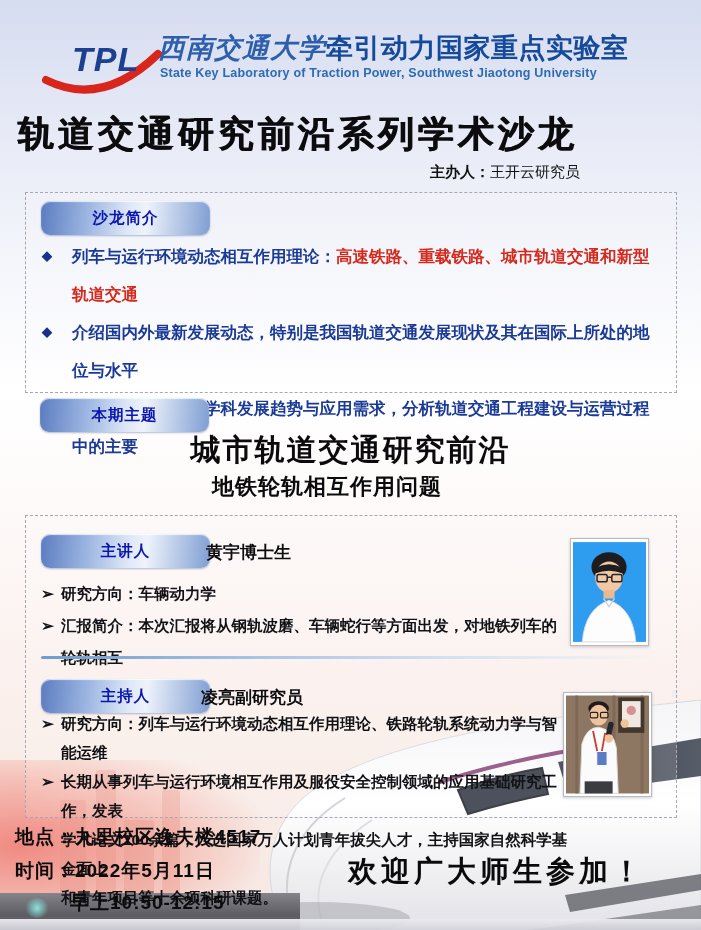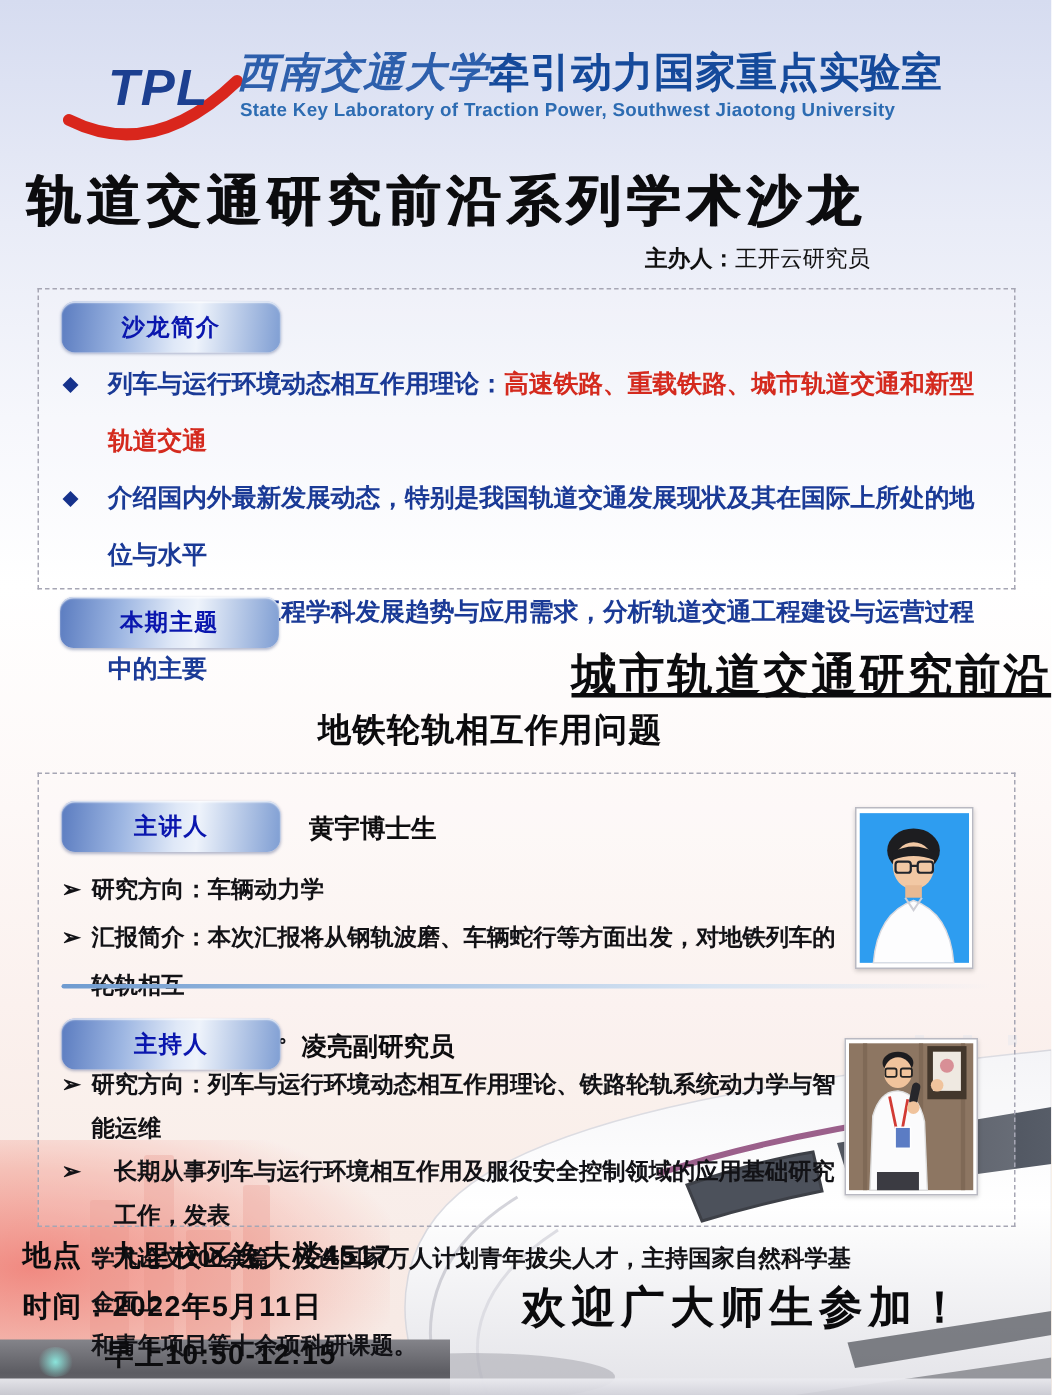--- a/index.html
+++ b/index.html
@@ -42,40 +42,40 @@
   .eng-line { left:160px; top:66px; font-size:12.5px; font-weight:bold; color:#2d6cb2; letter-spacing:.2px; }
 
   
   .main-title { left:0; top:110px; width:595px; text-align:center;
     font-family:"DejaVu Serif",serif; font-weight:900; font-size:36px; color:#0c0c0e;
     letter-spacing:4px; text-shadow:1px 0 0 #0c0c0e; }
   .organizer { left:430px; top:163px; font-size:15px; color:#111; }
   .organizer b { font-weight:bold; }
 
   
-  .badge { width:146px; height:34px; border-radius:9px;
+  .badge { width:169px; height:34px; border-radius:9px;
     background:linear-gradient(95deg,#5b7cc0 0%,#9db6e2 28%,#dfe8f7 52%,#eef3fb 62%,#7f9ed3 100%);
     box-shadow:0 1px 2px rgba(40,60,120,.35), inset 0 1px 1px rgba(255,255,255,.8);
     display:flex; align-items:center; justify-content:center; }
   .badge span { font-size:15.5px; font-weight:bold; color:#0a16ae; letter-spacing:1px; }
 
   
   .dash-box { border:1px dashed #a6a6b4; background:rgba(255,255,255,.12); }
   .intro-box { left:25px; top:192px; width:652px; height:201px; }
   .main-box  { left:25px; top:515px; width:652px; height:303px; }
 
   .intro-badge { left:15px; top:8px; }
   .intro-bullets { left:16px; top:44px; right:14px; }
   .ib-row { display:flex; line-height:38px; font-size:16.5px; font-weight:bold; color:#1a3a96; }
   .ib-marker { width:30px; flex:0 0 30px; font-size:13px; color:#16328c; }
   .red { color:#d42a1e; }
 
   .topic-badge { left:40px; top:398px; }
-  .topic-title { left:0; top:430px; width:701px; text-align:right;
-    font-size:30px; font-weight:900; color:#0b0b0d; letter-spacing:2px;text-decoration:underline; }
+  .topic-title { left:0; top:430px; width:701px; text-align:center;
+    font-size:30px; font-weight:900; color:#0b0b0d; letter-spacing:2px; }
   .topic-sub { left:0; top:472px; width:654px; text-align:center;
     font-size:22px; font-weight:900; color:#0b0b0d; letter-spacing:1px; }
 
   
   .sp-badge { left:15px; top:18px; }
   .sp-name  { left:180px; top:25px; font-size:17px; font-weight:bold; color:#0d0d0f; }
   .sp-bullets { left:15px; top:62px; width:525px; }
   .p-row { display:flex; font-size:15.5px; font-weight:bold; color:#121216; }
   .p-marker { width:20px; flex:0 0 20px; color:#121216; }
   .sp-bullets .p-row { line-height:32px; }
@@ -225,21 +225,21 @@
     </div>
     <div class="abs ho-name">凌亮副研究员</div>
     <div class="abs ho-bullets">
       <div class="p-row">
         <span class="p-marker">➢</span>
         <span>研究方向：列车与运行环境动态相互作用理论、铁路轮轨系统动力学与智能运维</span>
       </div>
       <div class="p-row">
         <span class="p-marker">➢</span>
         <span>
-          <span style="display:block;margin-left:15px;">长期从事列车与运行环境相互作用及服役安全控制领域的应用基础研究工作，发表</span>
+          <span style="display:block;">长期从事列车与运行环境相互作用及服役安全控制领域的应用基础研究工作，发表</span>
           <span style="display:block;">学术论文100余篇，入选国家万人计划青年拔尖人才，主持国家自然科学基金面上</span>
           <span style="display:block;">和青年项目等十余项科研课题。</span>
         </span>
       </div>
     </div>
   </div>
 
   <div class="abs photo-frame photo1">
     <svg viewBox="0 0 79 108">
       <rect x="0" y="0" width="79" height="108" fill="#2e9df0"></rect>

